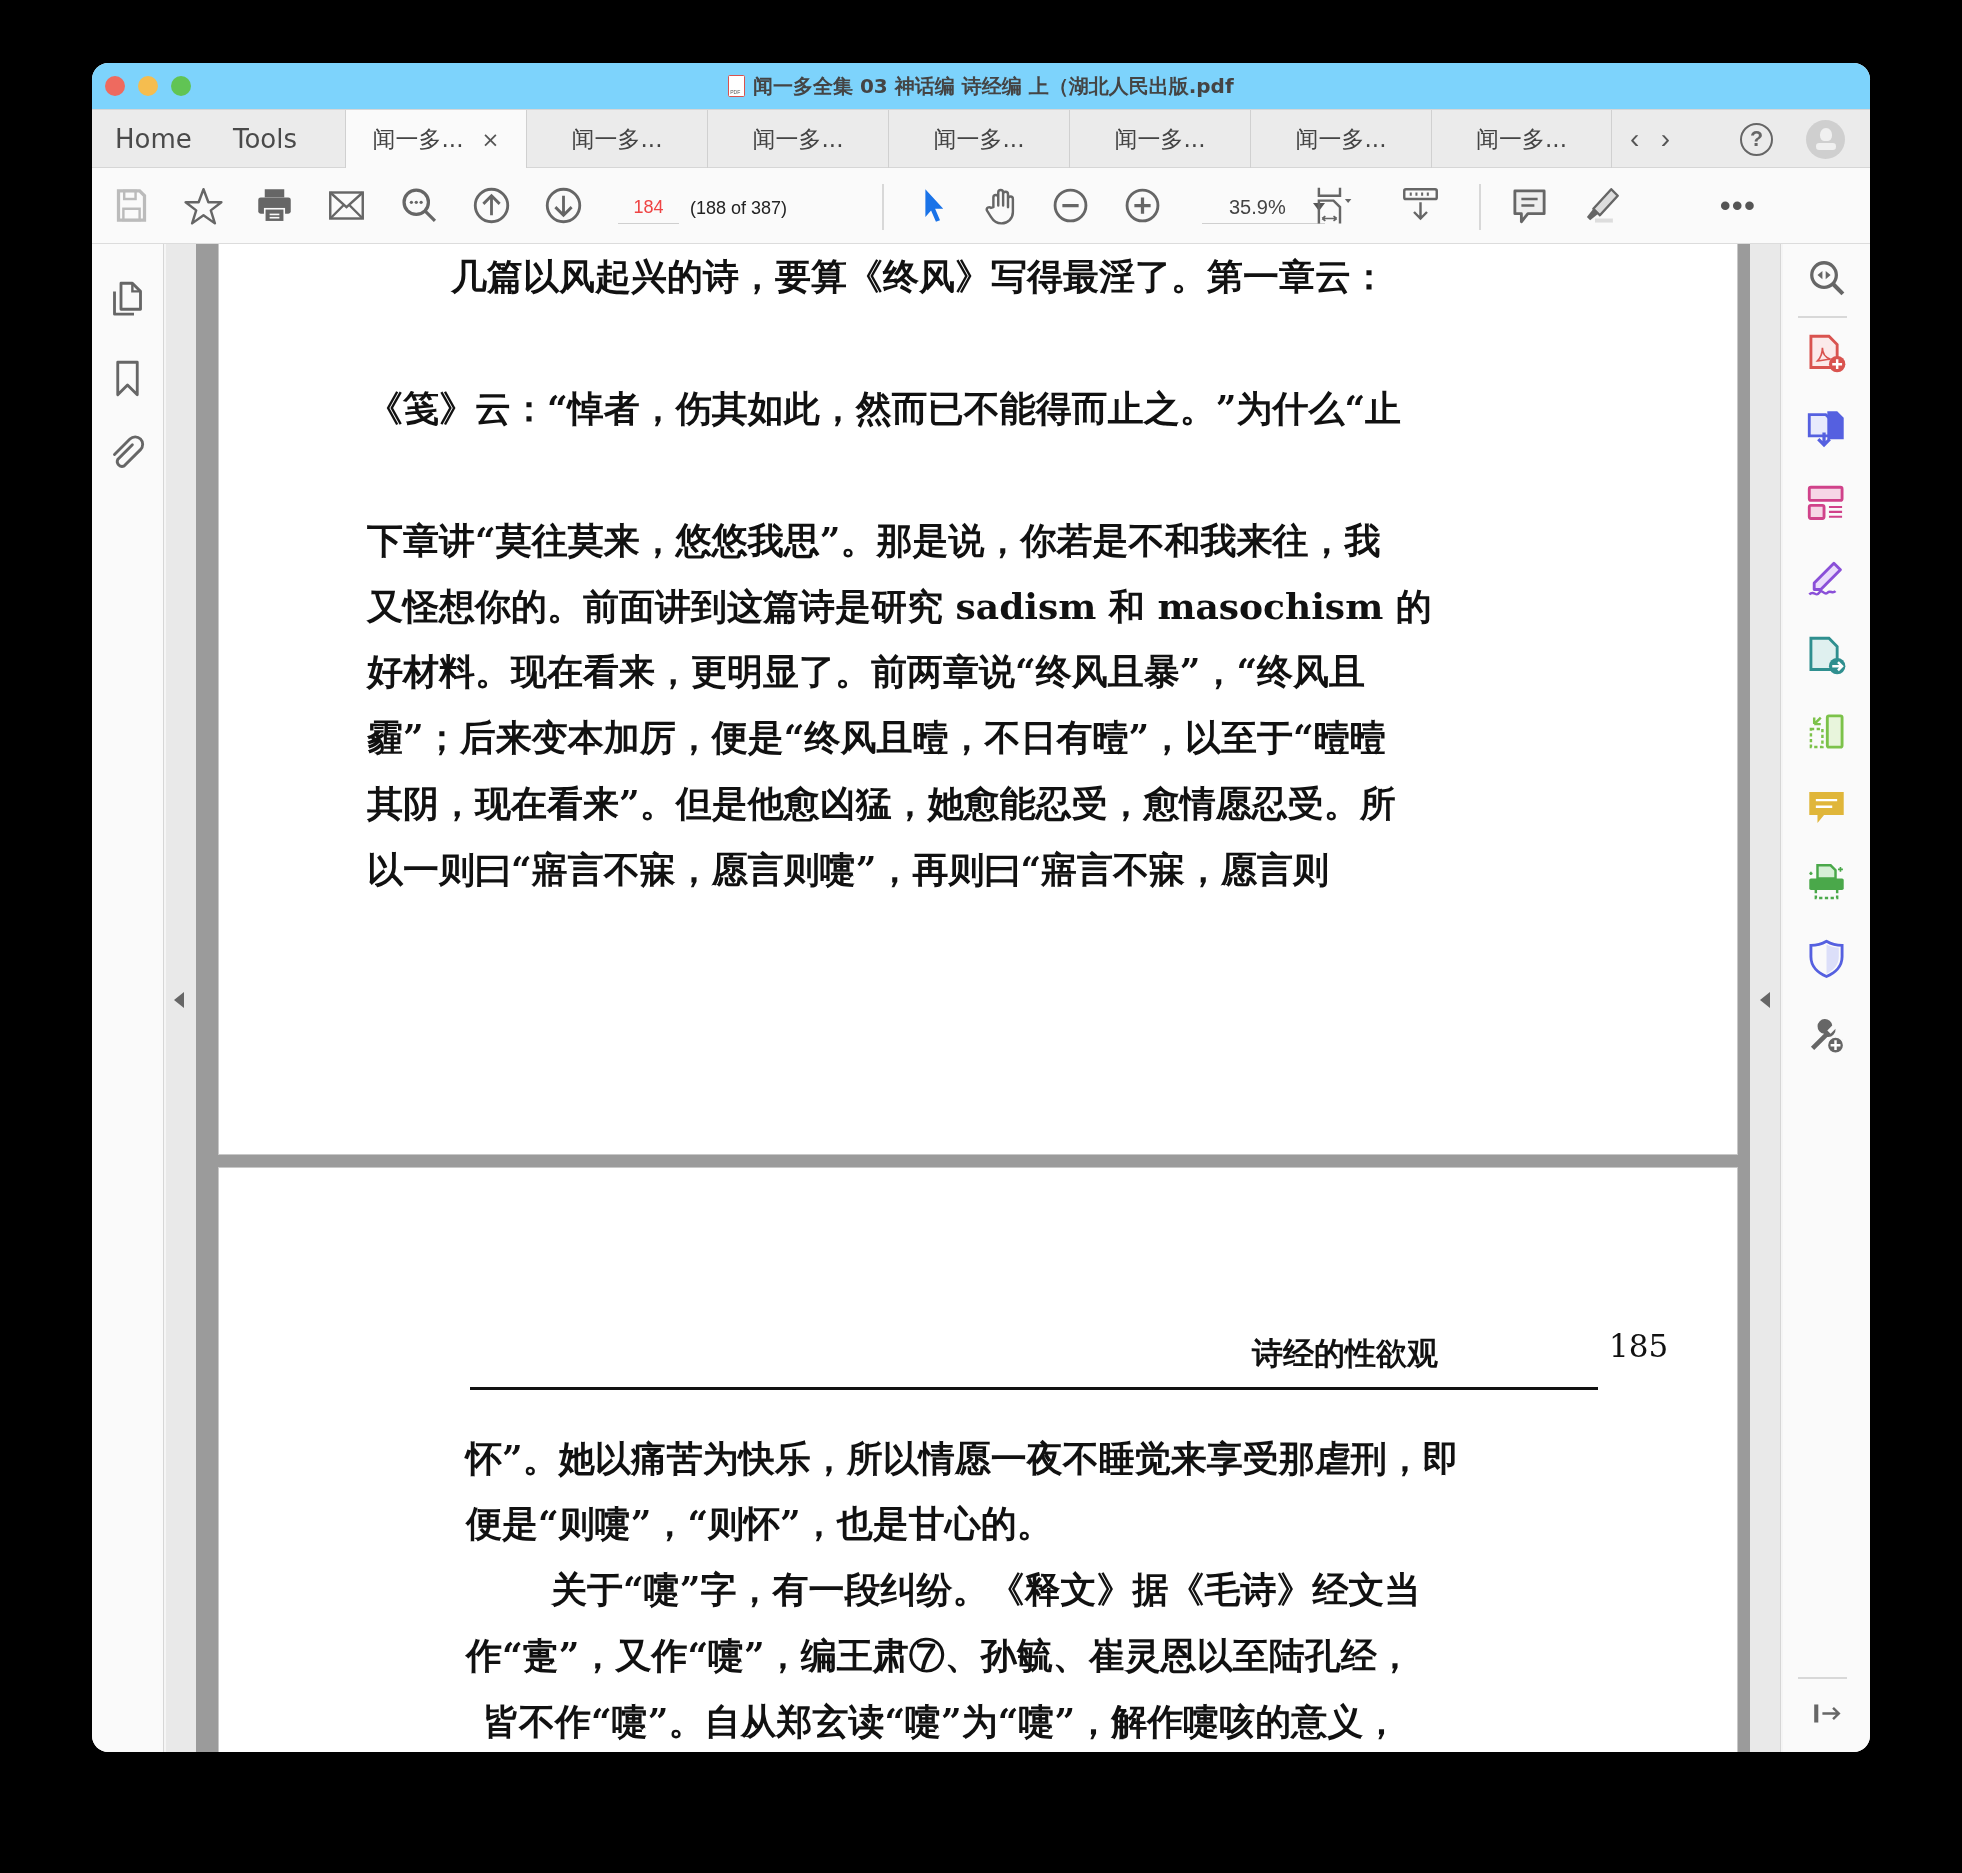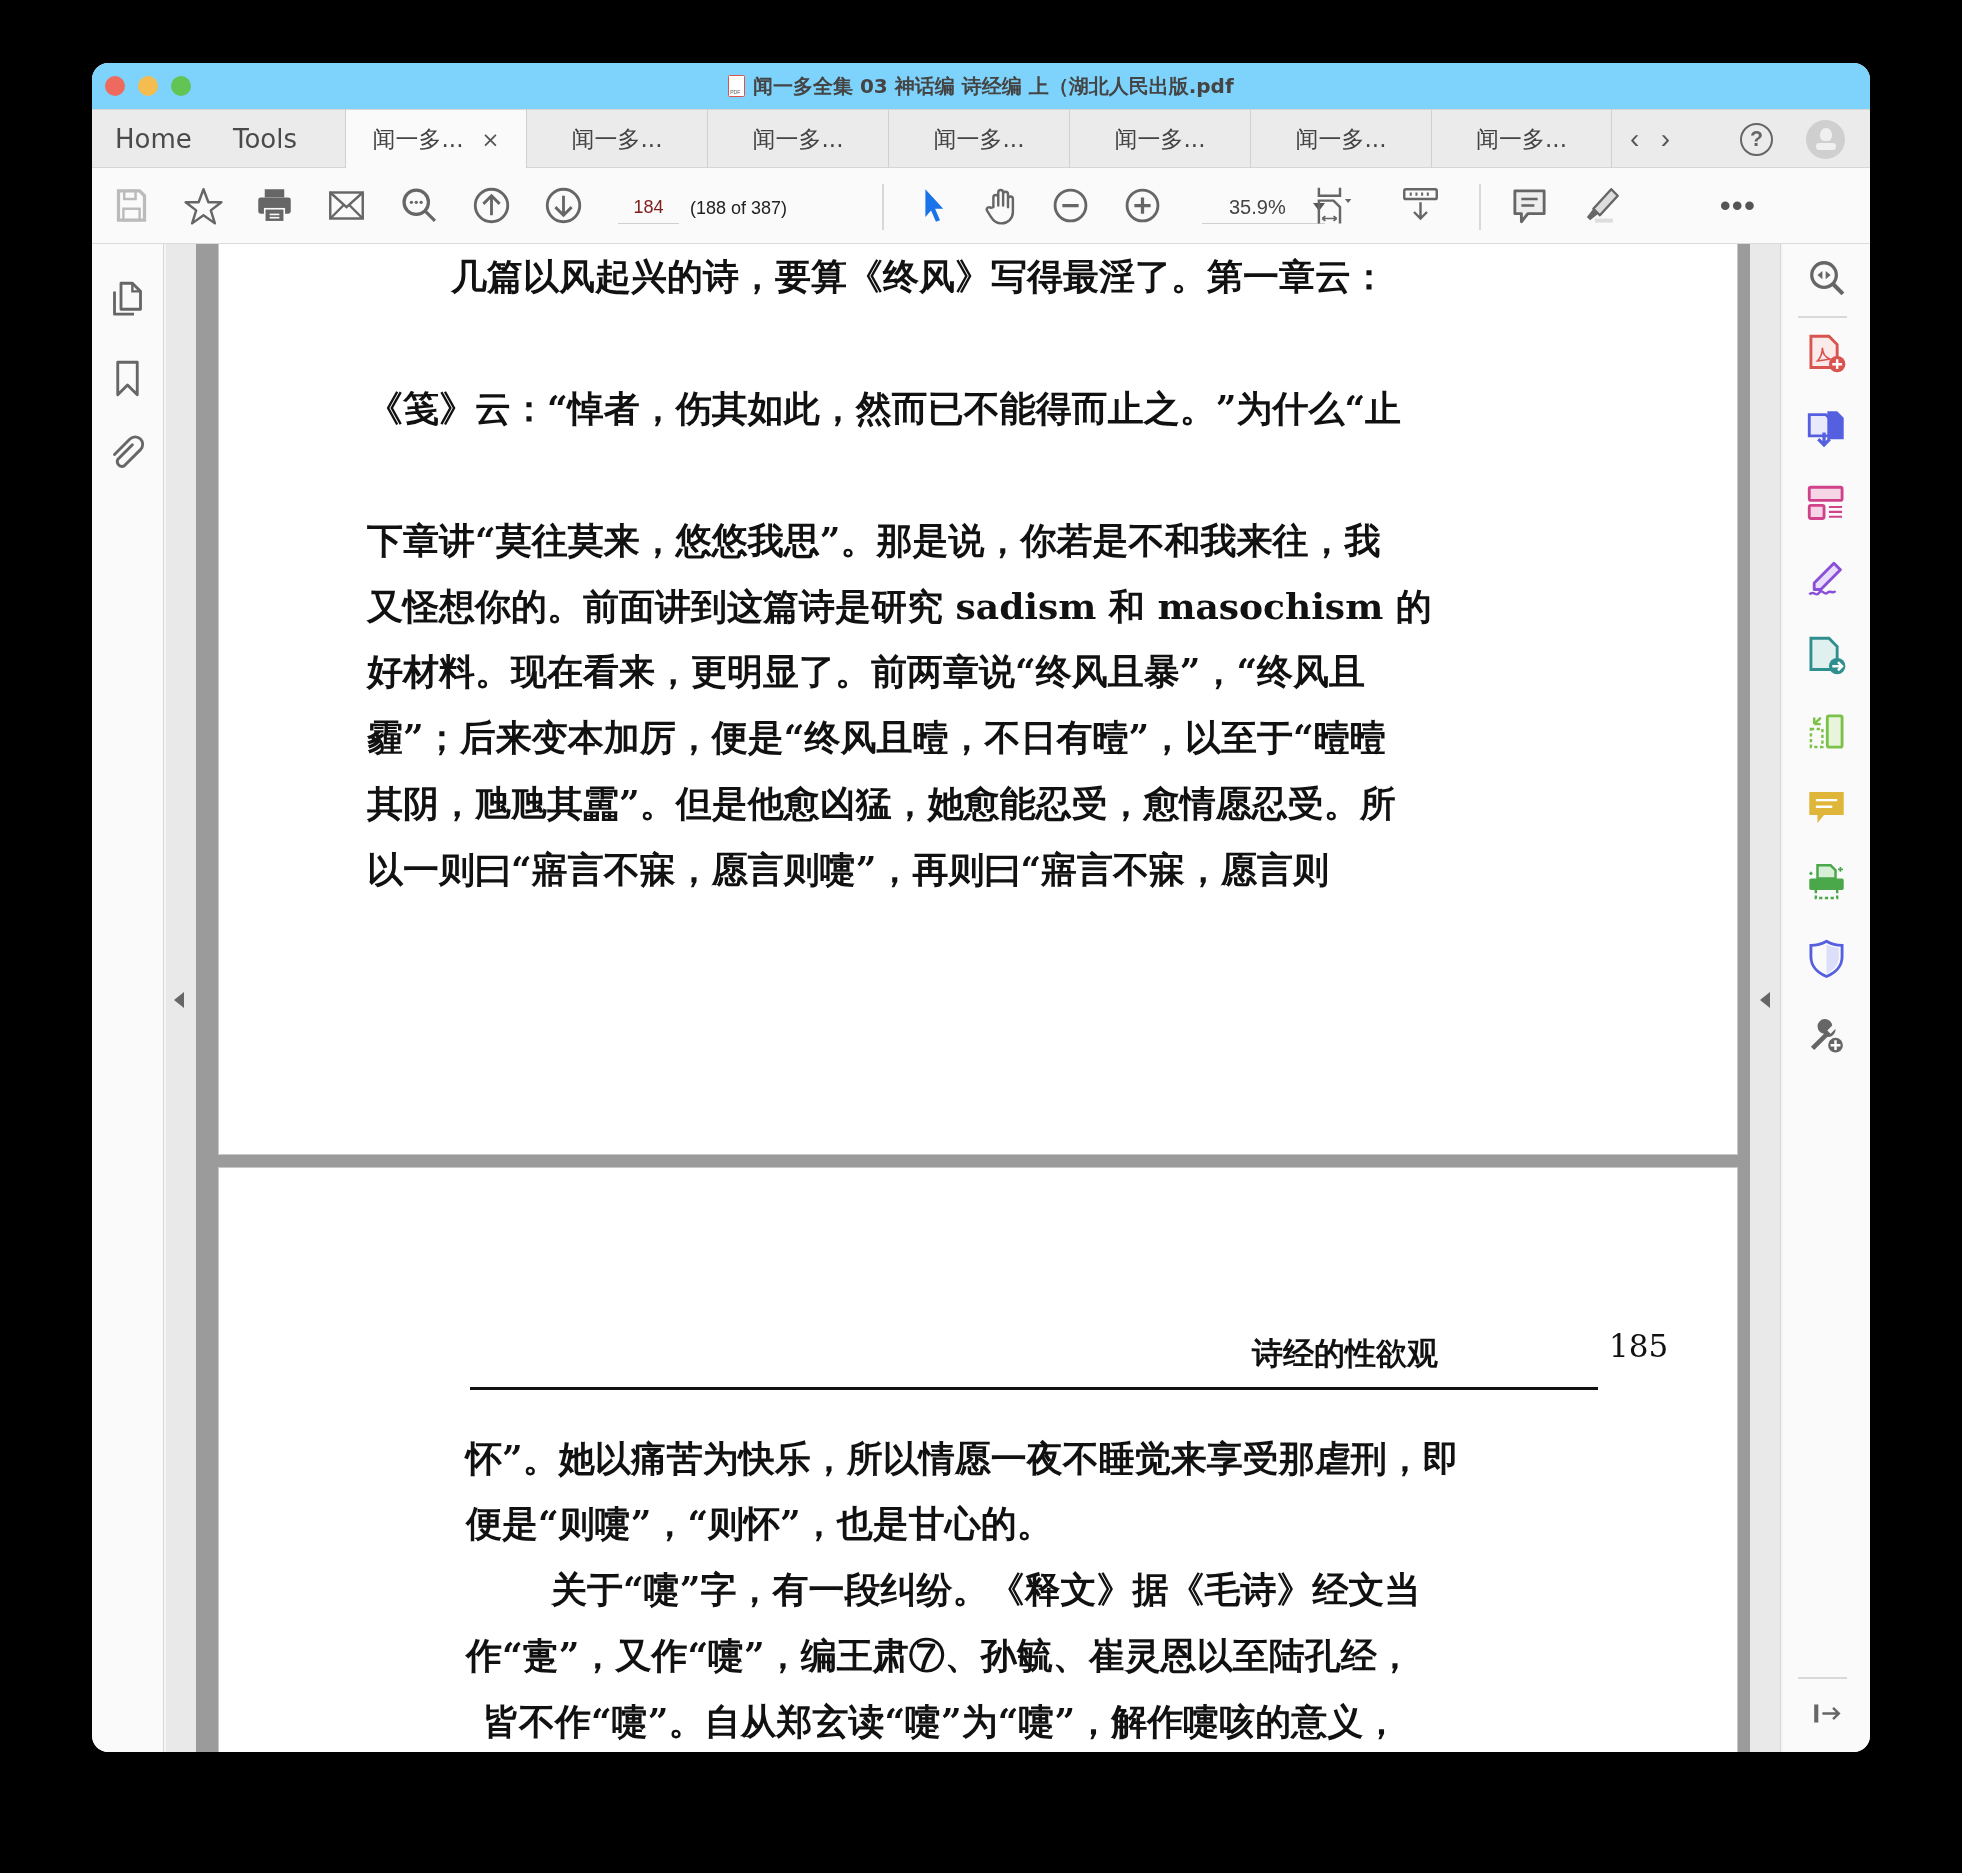--- a/index.html
+++ b/index.html
@@ -44,21 +44,21 @@
     .avatar::before { content: ""; position: absolute; left: 14px; top: 8.2px; width: 11.5px; height: 13px; border-radius: 50% 50% 40% 40%; background: #f0f0f0; }
     .avatar::after { content: ""; position: absolute; left: 10px; top: 23px; width: 20px; height: 6.6px; border-radius: 3.3px; background: #f0f0f0; }
 
     
     .toolbar {
       position: absolute; left: 0; top: 105px; width: 100%; height: 76px;
       background: #fafafa; border-bottom: 1.6px solid #dcdcdc;
     }
     .tb { position: absolute; top: 18px; width: 39px; height: 39px; display: flex; align-items: center; justify-content: center; }
     .tb svg { width: 39px; height: 39px; }
-    .page-input { position: absolute; top: 23px; left: 526px; width: 61px; height: 33px; border: none; border-bottom: 1.6px solid #cfcfcf; background: transparent; text-align: center; font-size: 18px; color: #7f1d1d; font-family: "Liberation Sans", sans-serif; }
+    .page-input { position: absolute; top: 23px; left: 526px; width: 61px; height: 33px; border: none; border-bottom: 1.6px solid #cfcfcf; background: transparent; text-align: center; font-size: 18px; color: #ef4444; font-family: "Liberation Sans", sans-serif; }
     .page-count { position: absolute; top: 30px; left: 598px; font-size: 18px; color: #222; }
     .sep { position: absolute; top: 16.4px; width: 1.6px; height: 46px; background: #d8d8d8; }
     .zoom-input { position: absolute; top: 23px; left: 1061px; width: 123px; height: 33px; border-bottom: 1.6px solid #cfcfcf; display: flex; align-items: center; }
     .zoom-val { font-size: 20px; color: #444; padding-left: 15px; width: 99px; }
     .caret { width: 0; height: 0; border-left: 6.6px solid transparent; border-right: 6.6px solid transparent; border-top: 8.2px solid #555; }
     .more { position: absolute; top: 21.4px; left: 1628px; font-size: 30px; color: #555; letter-spacing: 1.6px; font-weight: bold; }
 
     
     .left-sidebar { position: absolute; left: 0; top: 181px; width: 72px; height: 1508px; background: #fafafa; border-right: 1.6px solid #d6d6d6; }
     .ls-icon { position: absolute; left: 16.4px; width: 39px; height: 39px; }
@@ -268,21 +268,21 @@
   <div class="collapse-left"></div>
 
   <div class="doc-area">
     <div class="page page1">
       <div class="ptext" style="left:232px; top:6.6px;">几篇以风起兴的诗，要算《终风》写得最淫了。第一章云：</div>
       <div class="ptext" style="left:148px; top:138px;">《笺》云：“悼者，伤其如此，然而已不能得而止之。”为什么“止</div>
       <div class="ptext" style="left:148px; top:270px;">下章讲“莫往莫来，悠悠我思”。那是说，你若是不和我来往，我</div>
       <div class="ptext" style="left:148px; top:336px;">又怪想你的。前面讲到这篇诗是研究 sadism 和 masochism 的</div>
       <div class="ptext" style="left:148px; top:401px;">好材料。现在看来，更明显了。前两章说“终风且暴”，“终风且</div>
       <div class="ptext" style="left:148px; top:467px;">霾”；后来变本加厉，便是“终风且曀，不日有曀”，以至于“曀曀</div>
-      <div class="ptext" style="left:148px; top:533px;">其阴，虺虺其靁”。但是他愈凶猛，她愈能忍受，愈情愿忍受。所</div>
+      <div class="ptext" style="left:148px; top:533px;">其阴，现在看来”。但是他愈凶猛，她愈能忍受，愈情愿忍受。所</div>
       <div class="ptext" style="left:148px; top:599px;">以一则曰“寤言不寐，愿言则嚏”，再则曰“寤言不寐，愿言则</div>
     </div>
 
     <div class="page page2">
       <div class="ptext" style="left:1033px; top:152px; font-size:31px;">诗经的性欲观</div>
       <div class="ptext" style="left:1382px; top:145px; font-size:31px; font-weight:normal;margin-left:8px;">185</div>
       <div class="hr" style="left:251px; top:219px; width:1128px;"></div>
       <div class="ptext" style="left:247px; top:257px;">怀”。她以痛苦为快乐，所以情愿一夜不睡觉来享受那虐刑，即</div>
       <div class="ptext" style="left:247px; top:322px;">便是“则嚏”，“则怀”，也是甘心的。</div>
       <div class="ptext" style="left:332px; top:388px;">关于“嚏”字，有一段纠纷。《释文》据《毛诗》经文当</div>

